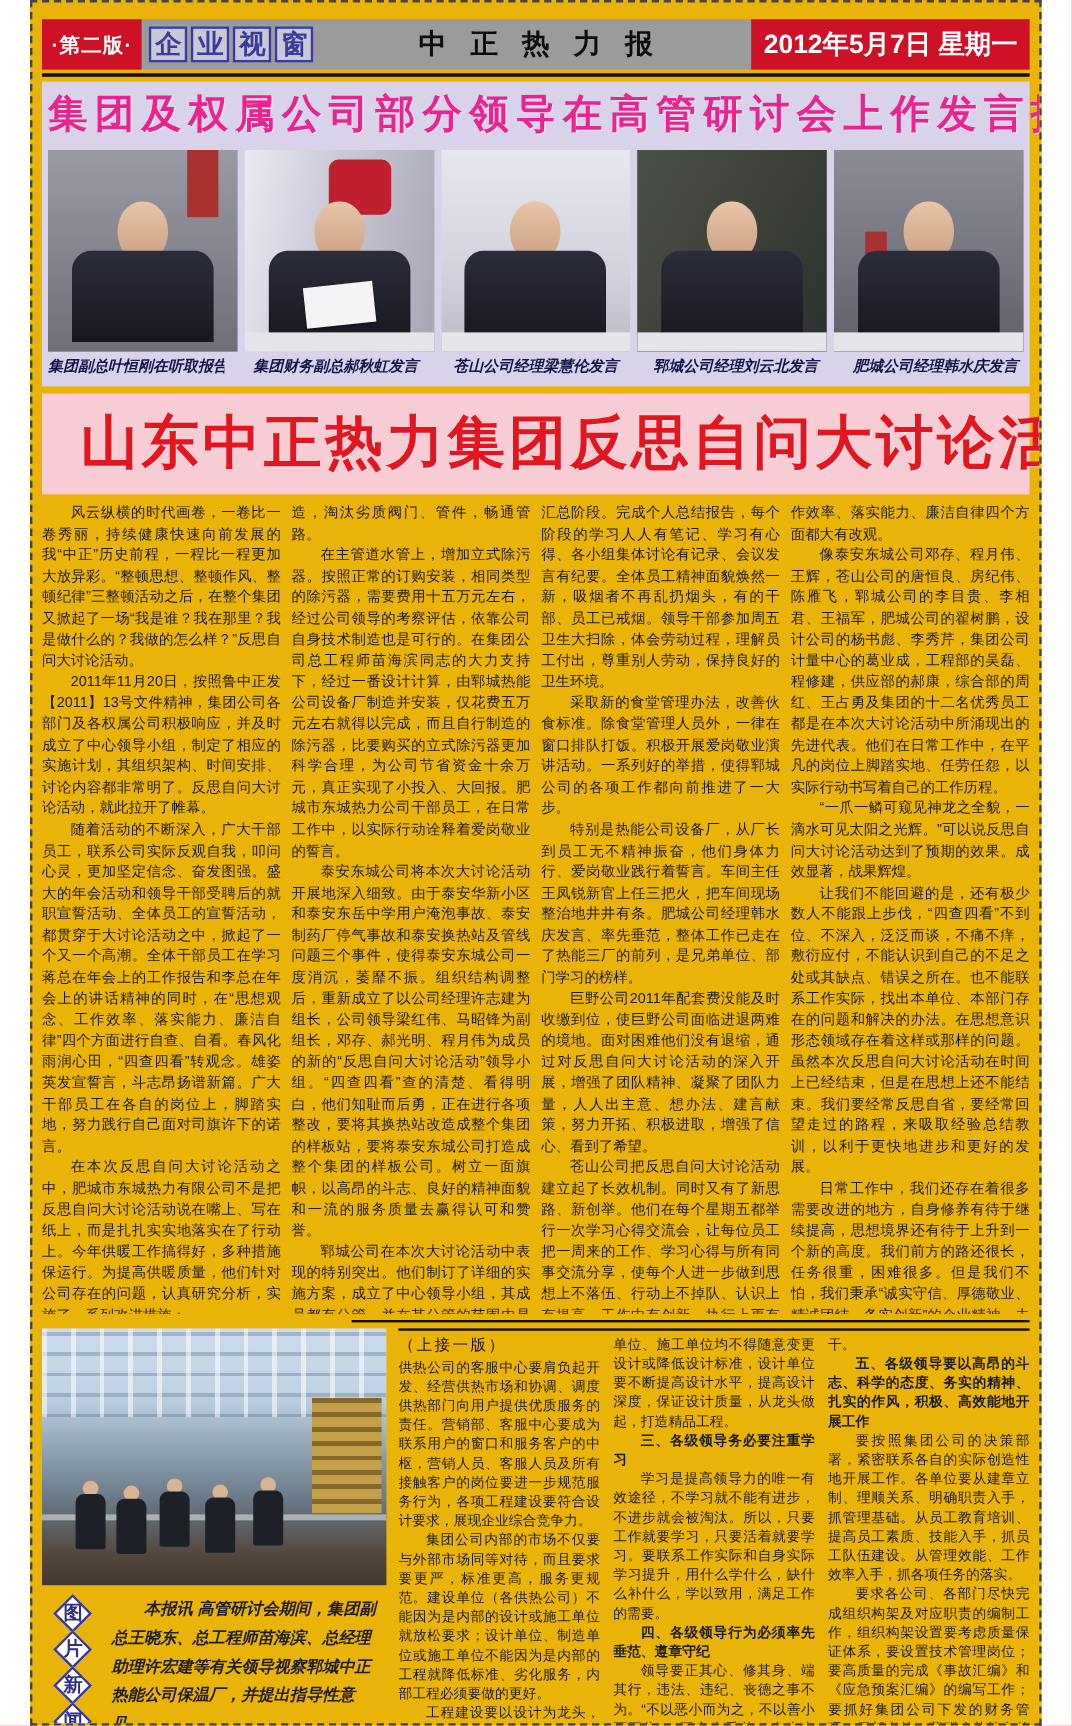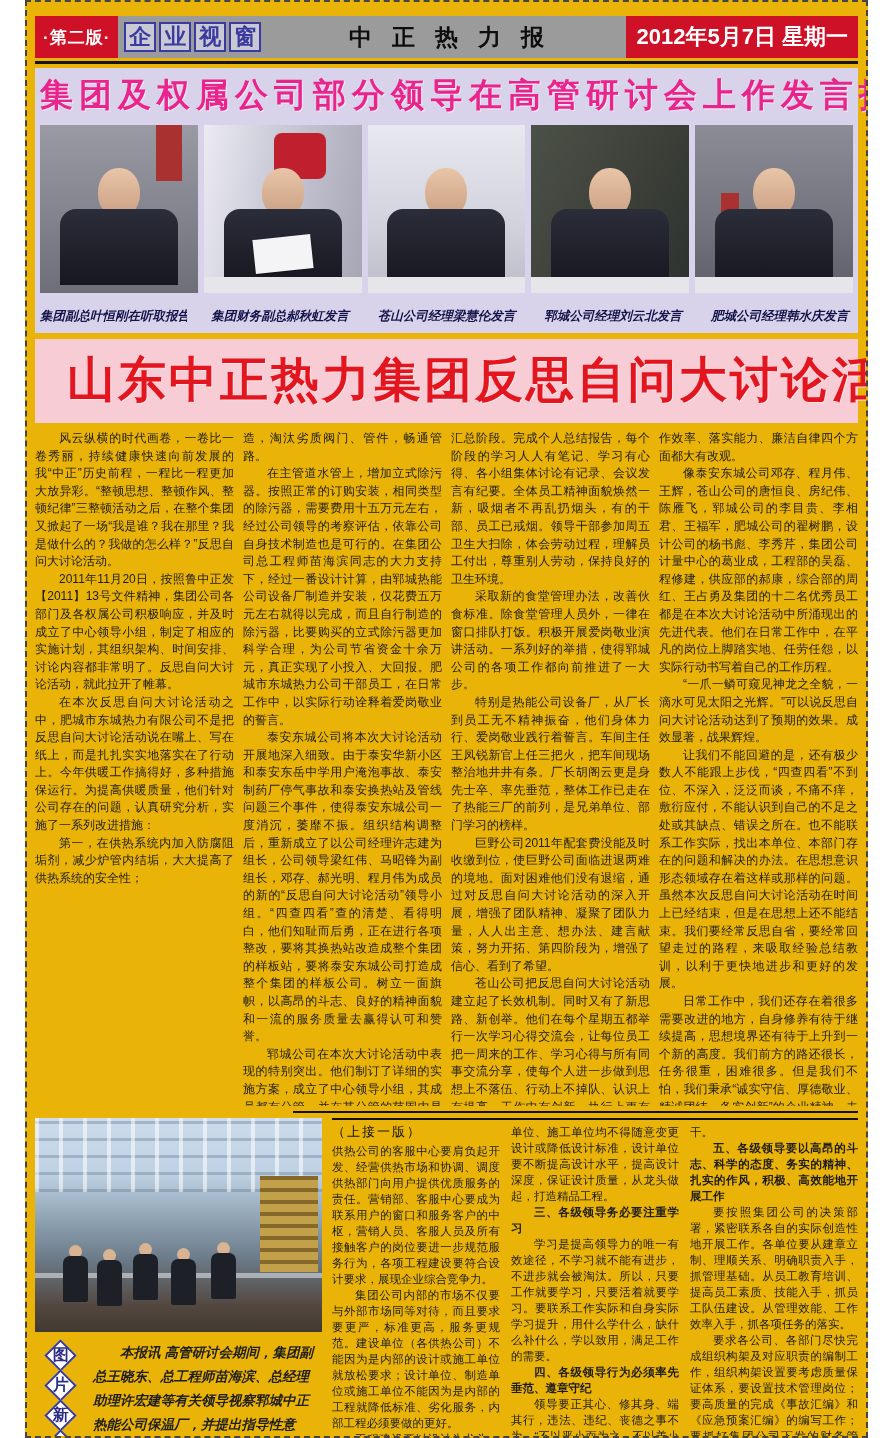--- a/index.html
+++ b/index.html
@@ -42,21 +42,21 @@
   .ph1::after { content:""; position:absolute; top:0; right:16px; width:26px; height:56px; background:#a93230; }
   .ph2 { background:linear-gradient(100deg,#ecebf3,#cfcfdc 35%,#a5a5b4); }
   .ph2::before { content:""; position:absolute; top:8px; left:70px; width:52px; height:46px;
                  border-radius:8px; background:#c01f2e; }
   .ph3 { background:linear-gradient(180deg,#e8e8f0,#d2d2dd 60%,#bcbcc8); }
   .ph3::before { content:""; position:absolute; bottom:14px; left:24px; width:14px; height:34px;
                  border-radius:4px; background:#e8e4d8; border:1px solid #b9b4a4; }
   .ph4 { background:linear-gradient(120deg,#4c5148,#3a3e37 60%,#2e3230); }
   .ph5 { background:linear-gradient(180deg,#8c8c96,#73737d 60%,#5f5f69); }
   .ph5::before { content:""; position:absolute; bottom:70px; left:26px; width:18px; height:30px; background:#a93230; }
-  .caption-row { display:flex; gap:20px; padding-top:15px; }
+  .caption-row { display:flex; gap:20px; padding-top:4px; }
   .caption { flex:1; text-align:center; font-family:"DejaVu Serif", serif; font-style:italic;
              font-weight:bold; font-size:12.5px; color:#14144a; white-space:nowrap; overflow:hidden; }
 
   
   .headline2-band { background:#f8ccd4; margin-top:6px; padding:9px 0 11px; }
   .headline2 { color:#e3161f; font-weight:bold; font-size:48px; letter-spacing:3px;
                text-align:center; white-space:nowrap; text-shadow:1px 1px 0 #fce4e8;padding-left:32px; }
 
   
   .article { display:flex; gap:9px; margin-top:7px; height:676px; overflow:hidden; }
@@ -169,34 +169,35 @@
   </div>
 
   <div class="headline2-band">
     <div class="headline2">山东中正热力集团反思自问大讨论活动总结报告</div>
   </div>
 
   <div class="article">
     <div class="col">
         <p>风云纵横的时代画卷，一卷比一卷秀丽，持续健康快速向前发展的我“中正”历史前程，一程比一程更加大放异彩。“整顿思想、整顿作风、整顿纪律”三整顿活动之后，在整个集团又掀起了一场“我是谁？我在那里？我是做什么的？我做的怎么样？”反思自问大讨论活动。</p>
         <p>2011年11月20日，按照鲁中正发【2011】13号文件精神，集团公司各部门及各权属公司积极响应，并及时成立了中心领导小组，制定了相应的实施计划，其组织架构、时间安排、讨论内容都非常明了。反思自问大讨论活动，就此拉开了帷幕。</p>
+        <p>随着活动的不断深入，广大干部员工，联系公司实际反观自我，叩问心灵，更加坚定信念、奋发图强。盛大的年会活动和领导干部受聘后的就职宣誓活动、全体员工的宣誓活动，都贯穿于大讨论活动之中，掀起了一个又一个高潮。全体干部员工在学习蒋总在年会上的工作报告和李总在年会上的讲话精神的同时，在“思想观念、工作效率、落实能力、廉洁自律”四个方面进行自查、自看。春风化雨润心田，“四查四看”转观念。雄姿英发宣誓言，斗志昂扬谱新篇。广大干部员工在各自的岗位上，脚踏实地，努力践行自己面对司旗许下的诺言。</p>
         <p>在本次反思自问大讨论活动之中，肥城市东城热力有限公司不是把反思自问大讨论活动说在嘴上、写在纸上，而是扎扎实实地落实在了行动上。今年供暖工作搞得好，多种措施保运行。为提高供暖质量，他们针对公司存在的问题，认真研究分析，实施了一系列改进措施：</p>
         <p>第一，在供热系统内加入防腐阻垢剂，减少炉管内结垢，大大提高了供热系统的安全性；</p>
       </div>
     <div class="col">
         <p class="flush">造，淘汰劣质阀门、管件，畅通管路。</p>
         <p>在主管道水管上，增加立式除污器。按照正常的订购安装，相同类型的除污器，需要费用十五万元左右，经过公司领导的考察评估，依靠公司自身技术制造也是可行的。在集团公司总工程师苗海滨同志的大力支持下，经过一番设计计算，由郓城热能公司设备厂制造并安装，仅花费五万元左右就得以完成，而且自行制造的除污器，比要购买的立式除污器更加科学合理，为公司节省资金十余万元，真正实现了小投入、大回报。肥城市东城热力公司干部员工，在日常工作中，以实际行动诠释着爱岗敬业的誓言。</p>
         <p>泰安东城公司将本次大讨论活动开展地深入细致。由于泰安华新小区和泰安东岳中学用户淹泡事故、泰安制药厂停气事故和泰安换热站及管线问题三个事件，使得泰安东城公司一度消沉，萎靡不振。组织结构调整后，重新成立了以公司经理许志建为组长，公司领导梁红伟、马昭锋为副组长，邓存、郝光明、程月伟为成员的新的“反思自问大讨论活动”领导小组。“四查四看”查的清楚、看得明白，他们知耻而后勇，正在进行各项整改，要将其换热站改造成整个集团的样板站，要将泰安东城公司打造成整个集团的样板公司。树立一面旗帜，以高昂的斗志、良好的精神面貌和一流的服务质量去赢得认可和赞誉。</p>
         <p>郓城公司在本次大讨论活动中表现的特别突出。他们制订了详细的实施方案，成立了中心领导小组，其成员都有分管，并在其分管的范围内是本次活动组织的第一责任人。成立了大讨论活动办公室，统一调度，积极开展。他们将本次大讨论活动分为了四个阶段：第一阶段为自学阶段。学习大讨论文件精神、岗位职责、公司各项制度；第二阶段为排查阶段。通过自学阶段的学习反思，对照岗位职责，找出自身的不足并一一列举；第三阶段为座谈交流阶段。针对存在的不足认真反思剖析，寻找出解决问题的途径；第四阶段为</p>
       </div>
     <div class="col">
         <p class="flush">汇总阶段。完成个人总结报告，每个阶段的学习人人有笔记、学习有心得、各小组集体讨论有记录、会议发言有纪要。全体员工精神面貌焕然一新，吸烟者不再乱扔烟头，有的干部、员工已戒烟。领导干部参加周五卫生大扫除，体会劳动过程，理解员工付出，尊重别人劳动，保持良好的卫生环境。</p>
         <p>采取新的食堂管理办法，改善伙食标准。除食堂管理人员外，一律在窗口排队打饭。积极开展爱岗敬业演讲活动。一系列好的举措，使得郓城公司的各项工作都向前推进了一大步。</p>
-        <p>特别是热能公司设备厂，从厂长到员工无不精神振奋，他们身体力行、爱岗敬业践行着誓言。车间主任王凤锐新官上任三把火，把车间现场整治地井井有条。厂长胡阁云更是身先士卒、率先垂范，整体工作已走在了热能三厂的前列，是兄弟单位、部门学习的榜样。</p>
-        <p>巨野公司2011年配套费没能及时收缴到位，使巨野公司面临进退两难的境地。面对困难他们没有退缩，通过对反思自问大讨论活动的深入开展，增强了团队精神、凝聚了团队力量，人人出主意、想办法、建言献策，努力开拓、第四阶段为，增强了信心、看到了希望。</p>
+        <p>特别是热能公司设备厂，从厂长到员工无不精神振奋，他们身体力行、爱岗敬业践行着誓言。车间主任王凤锐新官上任三把火，把车间现场整治地井井有条。肥城公司经理韩水庆发言、率先垂范，整体工作已走在了热能三厂的前列，是兄弟单位、部门学习的榜样。</p>
+        <p>巨野公司2011年配套费没能及时收缴到位，使巨野公司面临进退两难的境地。面对困难他们没有退缩，通过对反思自问大讨论活动的深入开展，增强了团队精神、凝聚了团队力量，人人出主意、想办法、建言献策，努力开拓、积极进取，增强了信心、看到了希望。</p>
         <p>苍山公司把反思自问大讨论活动建立起了长效机制。同时又有了新思路、新创举。他们在每个星期五都举行一次学习心得交流会，让每位员工把一周来的工作、学习心得与所有同事交流分享，使每个人进一步做到思想上不落伍、行动上不掉队、认识上有提高、工作中有创新、执行上更有力。使得苍山公司的整体工作有了新的进步、新的跨越。</p>
         <p>设计公司将反思自问大讨论活动开展的卓有成效。他们提倡督促别人检讨自己，积极开展批评与自我批评。联系工作实际，工作作风有了很大的改变，工作效率不断得以提高。</p>
       </div>
     <div class="col">
       <div>
           <p class="flush">作效率、落实能力、廉洁自律四个方面都大有改观。</p>
           <p>像泰安东城公司邓存、程月伟、王辉，苍山公司的唐恒良、房纪伟、陈雁飞，郓城公司的李目贵、李相君、王福军，肥城公司的翟树鹏，设计公司的杨书彪、李秀芹，集团公司计量中心的葛业成，工程部的吴磊、程修建，供应部的郝康，综合部的周红、王占勇及集团的十二名优秀员工都是在本次大讨论活动中所涌现出的先进代表。他们在日常工作中，在平凡的岗位上脚踏实地、任劳任怨，以实际行动书写着自己的工作历程。</p>
           <p>“一爪一鳞可窥见神龙之全貌，一滴水可见太阳之光辉。”可以说反思自问大讨论活动达到了预期的效果。成效显著，战果辉煌。</p>
           <p>让我们不能回避的是，还有极少数人不能跟上步伐，“四查四看”不到位、不深入，泛泛而谈，不痛不痒，敷衍应付，不能认识到自己的不足之处或其缺点、错误之所在。也不能联系工作实际，找出本单位、本部门存在的问题和解决的办法。在思想意识形态领域存在着这样或那样的问题。虽然本次反思自问大讨论活动在时间上已经结束，但是在思想上还不能结束。我们要经常反思自省，要经常回望走过的路程，来吸取经验总结教训，以利于更快地进步和更好的发展。</p>
           <p>日常工作中，我们还存在着很多需要改进的地方，自身修养有待于继续提高，思想境界还有待于上升到一个新的高度。我们前方的路还很长，任务很重，困难很多。但是我们不怕，我们秉承“诚实守信、厚德敬业、精诚团结、务实创新”的企业精神，去实现“为客户创造满意、为员工创造幸福、为社会创造价值”的企业使命，举起我们的旗帜，坚定我们的信念，正规我们的队伍。在集团核心领导机构——董事会的带领下，跟着我们的领路人，去走过风、走过雨、走过雪山、走过草地、走出艰难困惑，走向圣地陕北——那片绿柳成荫、鲜花灿烂的新天地……</p>

